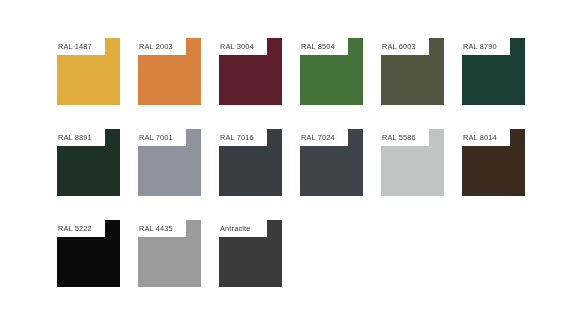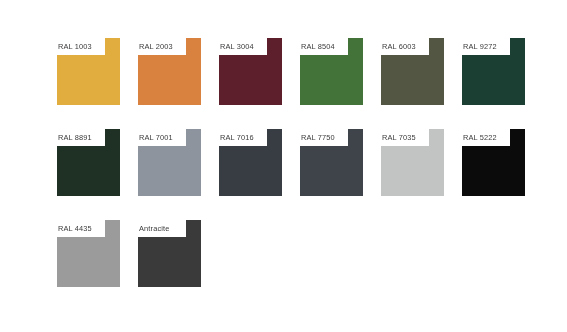--- a/index.html
+++ b/index.html
@@ -80,21 +80,21 @@
 </head>
 <body>
 
 <div id="swatch-chart">
   <div class="swatch-grid">
       <div class="swatch-cell">
         <div class="chip" style="--swatch-color: #e2ad3f;">
           <div class="chip-top"></div>
           <div class="chip-body"></div>
         </div>
-        <div class="swatch-label">RAL 1003</div>
+        <div class="swatch-label">RAL 1487</div>
       </div>
       <div class="swatch-cell">
         <div class="chip" style="--swatch-color: #d9813f;">
           <div class="chip-top"></div>
           <div class="chip-body"></div>
         </div>
         <div class="swatch-label">RAL 2003</div>
       </div>
       <div class="swatch-cell">
         <div class="chip" style="--swatch-color: #5c1f2b;">
@@ -115,21 +115,21 @@
           <div class="chip-top"></div>
           <div class="chip-body"></div>
         </div>
         <div class="swatch-label">RAL 6003</div>
       </div>
       <div class="swatch-cell">
         <div class="chip" style="--swatch-color: #1c3f33;">
           <div class="chip-top"></div>
           <div class="chip-body"></div>
         </div>
-        <div class="swatch-label">RAL 9272</div>
+        <div class="swatch-label">RAL 8790</div>
       </div>
       <div class="swatch-cell">
         <div class="chip" style="--swatch-color: #1f3025;">
           <div class="chip-top"></div>
           <div class="chip-body"></div>
         </div>
         <div class="swatch-label">RAL 8891</div>
       </div>
       <div class="swatch-cell">
         <div class="chip" style="--swatch-color: #8d949e;">
@@ -143,28 +143,35 @@
           <div class="chip-top"></div>
           <div class="chip-body"></div>
         </div>
         <div class="swatch-label">RAL 7016</div>
       </div>
       <div class="swatch-cell">
         <div class="chip" style="--swatch-color: #3f444b;">
           <div class="chip-top"></div>
           <div class="chip-body"></div>
         </div>
-        <div class="swatch-label">RAL 7750</div>
+        <div class="swatch-label">RAL 7024</div>
       </div>
       <div class="swatch-cell">
         <div class="chip" style="--swatch-color: #c2c4c4;">
           <div class="chip-top"></div>
           <div class="chip-body"></div>
         </div>
-        <div class="swatch-label">RAL 7035</div>
+        <div class="swatch-label">RAL 5586</div>
+      </div>
+      <div class="swatch-cell">
+        <div class="chip" style="--swatch-color: #3a2b1e;">
+          <div class="chip-top"></div>
+          <div class="chip-body"></div>
+        </div>
+        <div class="swatch-label">RAL 8014</div>
       </div>
       <div class="swatch-cell">
         <div class="chip" style="--swatch-color: #0b0b0b;">
           <div class="chip-top"></div>
           <div class="chip-body"></div>
         </div>
         <div class="swatch-label">RAL 5222</div>
       </div>
       <div class="swatch-cell">
         <div class="chip" style="--swatch-color: #9b9b9b;">

